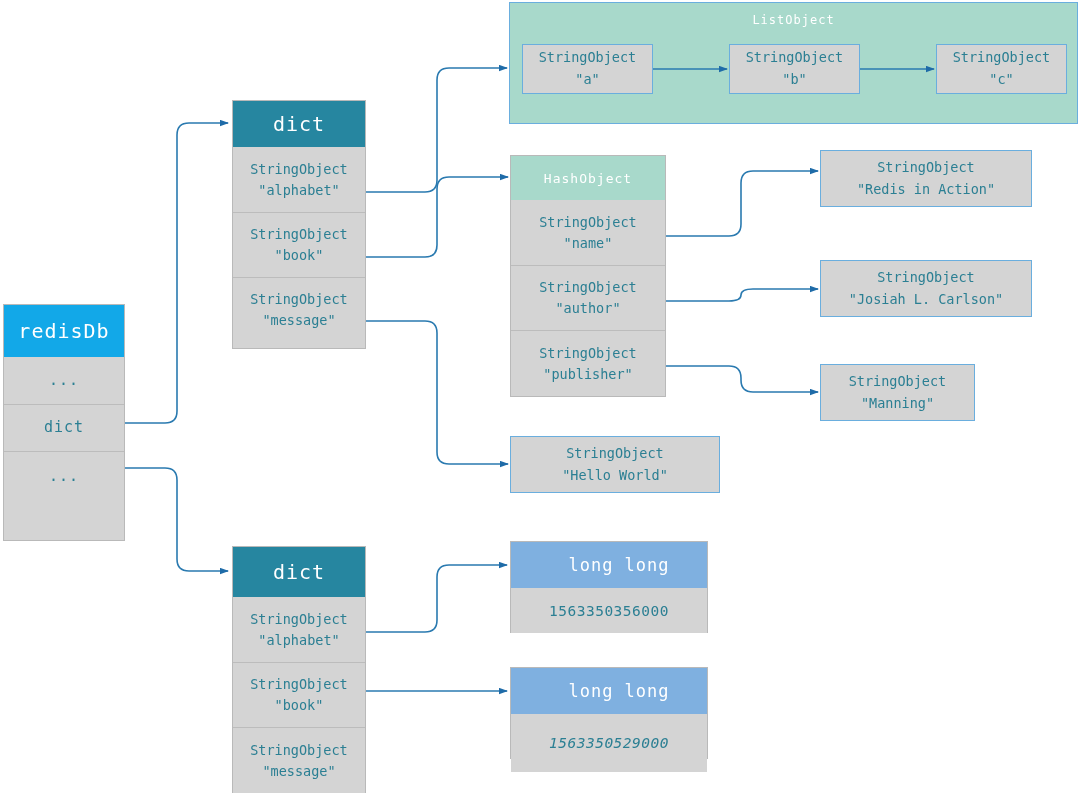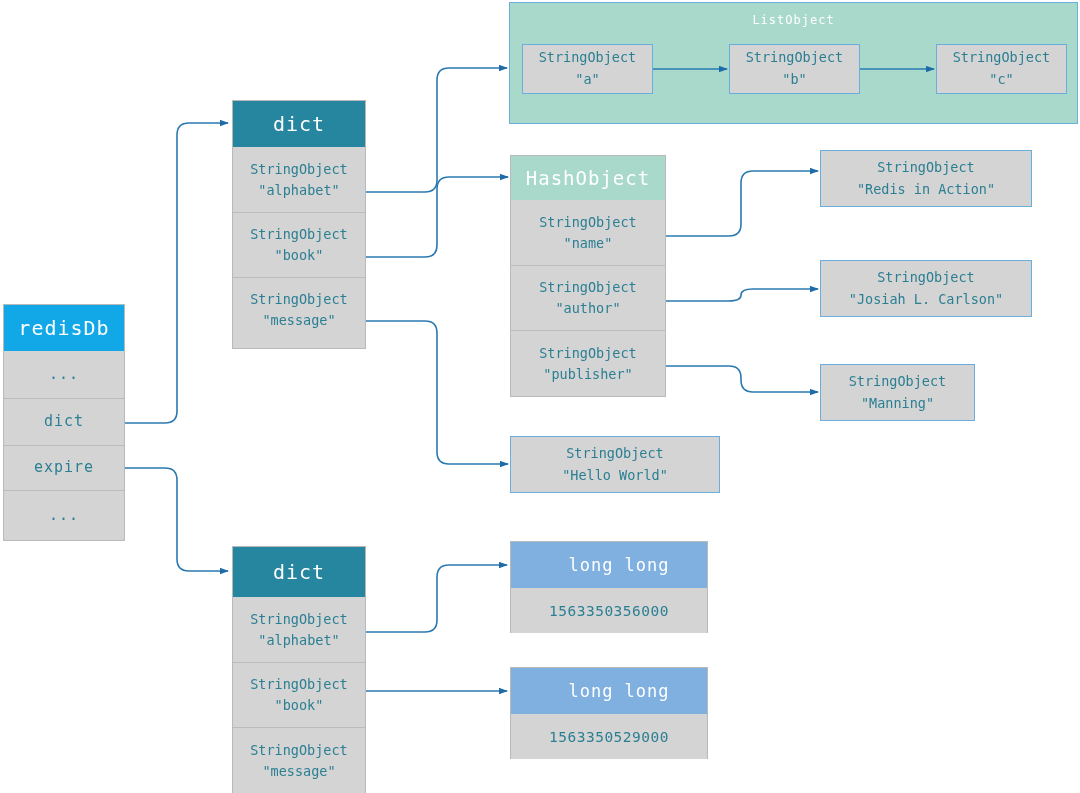--- a/index.html
+++ b/index.html
@@ -156,24 +156,23 @@
       <path d="M666,236 L729,236 Q741,236 741,224 L741,183 Q741,171 753,171 L818,171"></path>
       <path d="M666,301 L729,301 Q741,301 741,295 L741,295 Q741,289 753,289 L818,289"></path>
       <path d="M666,366 L729,366 Q741,366 741,378 L741,380 Q741,392 753,392 L818,392"></path>
 
       <path d="M366,632 L425,632 Q437,632 437,620 L437,577 Q437,565 449,565 L507,565"></path>
       <path d="M366,691 L507,691"></path>
     </g>
   </svg>
 
   <div class="node struct" style="left:3px; top:304px; width:122px; height:237px;">
-    <div class="hdr cyan" style="height:46px;">redisDb</div>
+    <div class="hdr cyan" style="height:52px;">redisDb</div>
     <div class="row single noline" style="height:47px;">...</div>
     <div class="row single" style="height:47px;">dict</div>
-    <div class="row single" style="height:45px;">expire</div>
     <div class="row single" style="height:50px;">...</div>
   </div>
 
   <div class="node struct" style="left:232px; top:100px; width:134px; height:249px;">
     <div class="hdr teal" style="height:46px;">dict</div>
     <div class="row noline" style="height:65px;">
       <span>StringObject</span>
       <span>"alphabet"</span>
     </div>
     <div class="row" style="height:65px;">
@@ -203,21 +202,21 @@
   </div>
 
   <svg class="wires" viewBox="0 0 1080 793" xmlns="http://www.w3.org/2000/svg" style="z-index:3;">
     <g fill="none" stroke="#2a7ab0" stroke-width="1.6" marker-end="url(#arrow)">
       <path d="M653,69 L727,69"></path>
       <path d="M860,69 L934,69"></path>
     </g>
   </svg>
 
   <div class="node struct" style="left:510px; top:155px; width:156px; height:242px;">
-    <div class="hdr green" style="height:44px; font-size:19px;">HashObject</div>
+    <div class="hdr green" style="height:44px; font-size:13px;">HashObject</div>
     <div class="row noline" style="height:65px;">
       <span>StringObject</span>
       <span>"name"</span>
     </div>
     <div class="row" style="height:65px;">
       <span>StringObject</span>
       <span>"author"</span>
     </div>
     <div class="row" style="height:66px;">
       <span>StringObject</span>
@@ -258,16 +257,16 @@
       <span>"message"</span>
     </div>
   </div>
 
   <div class="node llbox" style="left:510px; top:541px; width:198px; height:92px;">
     <div class="hdr blue" style="height:46px; font-size:17px;">long  long</div>
     <div class="llval" style="height:45px;">1563350356000</div>
   </div>
   <div class="node llbox" style="left:510px; top:667px; width:198px; height:92px;">
     <div class="hdr blue" style="height:46px; font-size:17px;">long  long</div>
-    <div class="llval" style="height:45px;">1563350529000</div>
+    <div class="llval" style="height:58px;font-style:italic;">1563350529000</div>
   </div>
 
 </div>
 
 </body></html>

